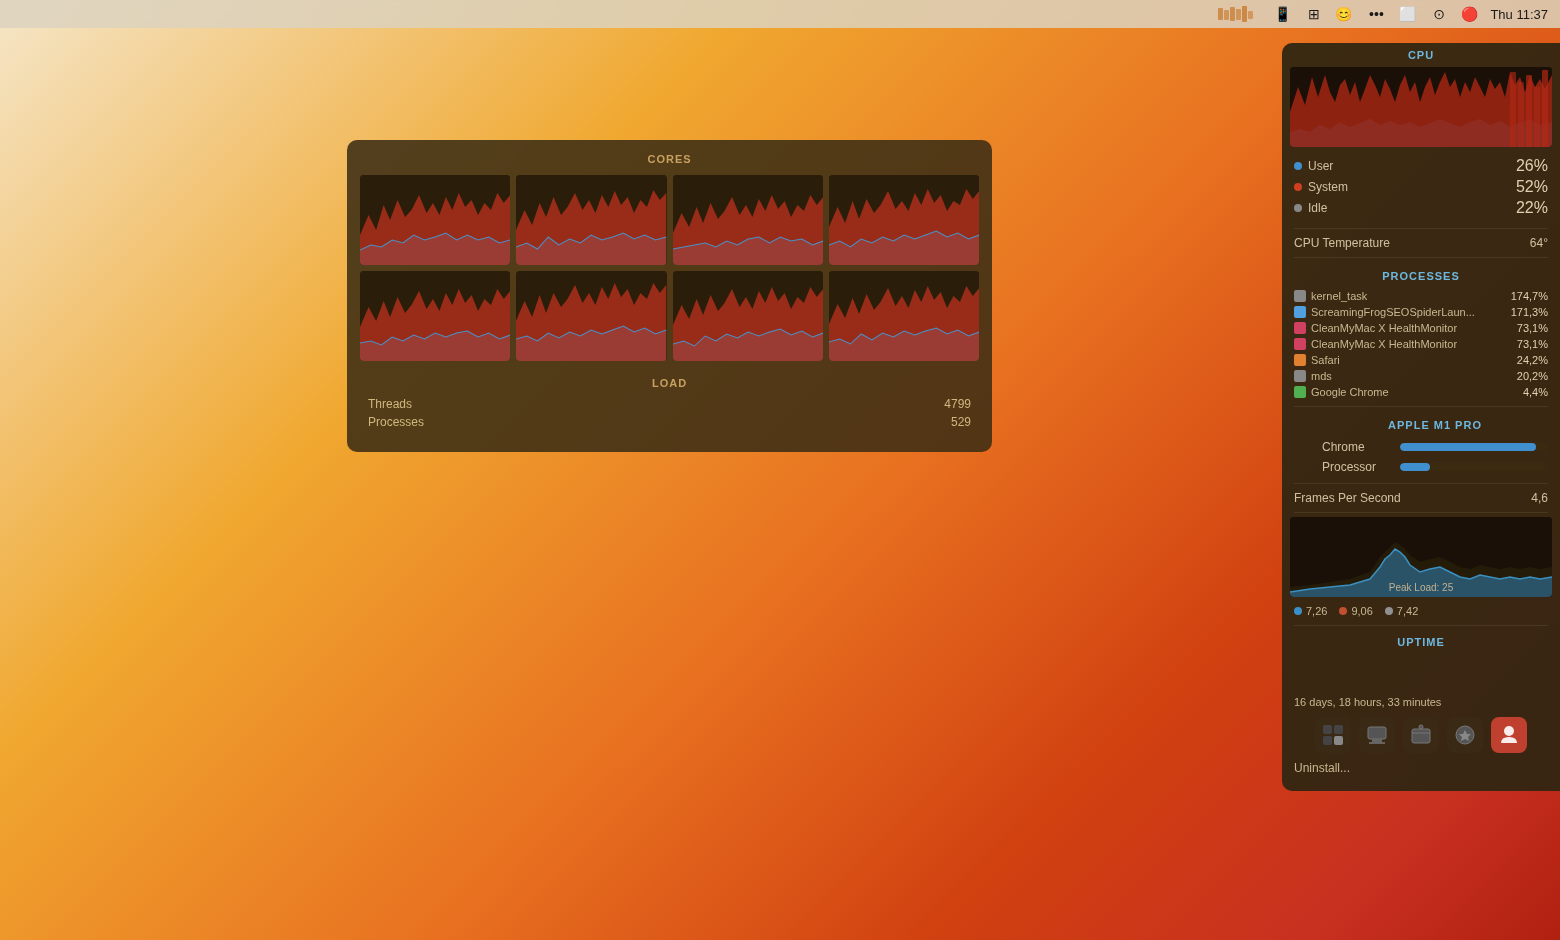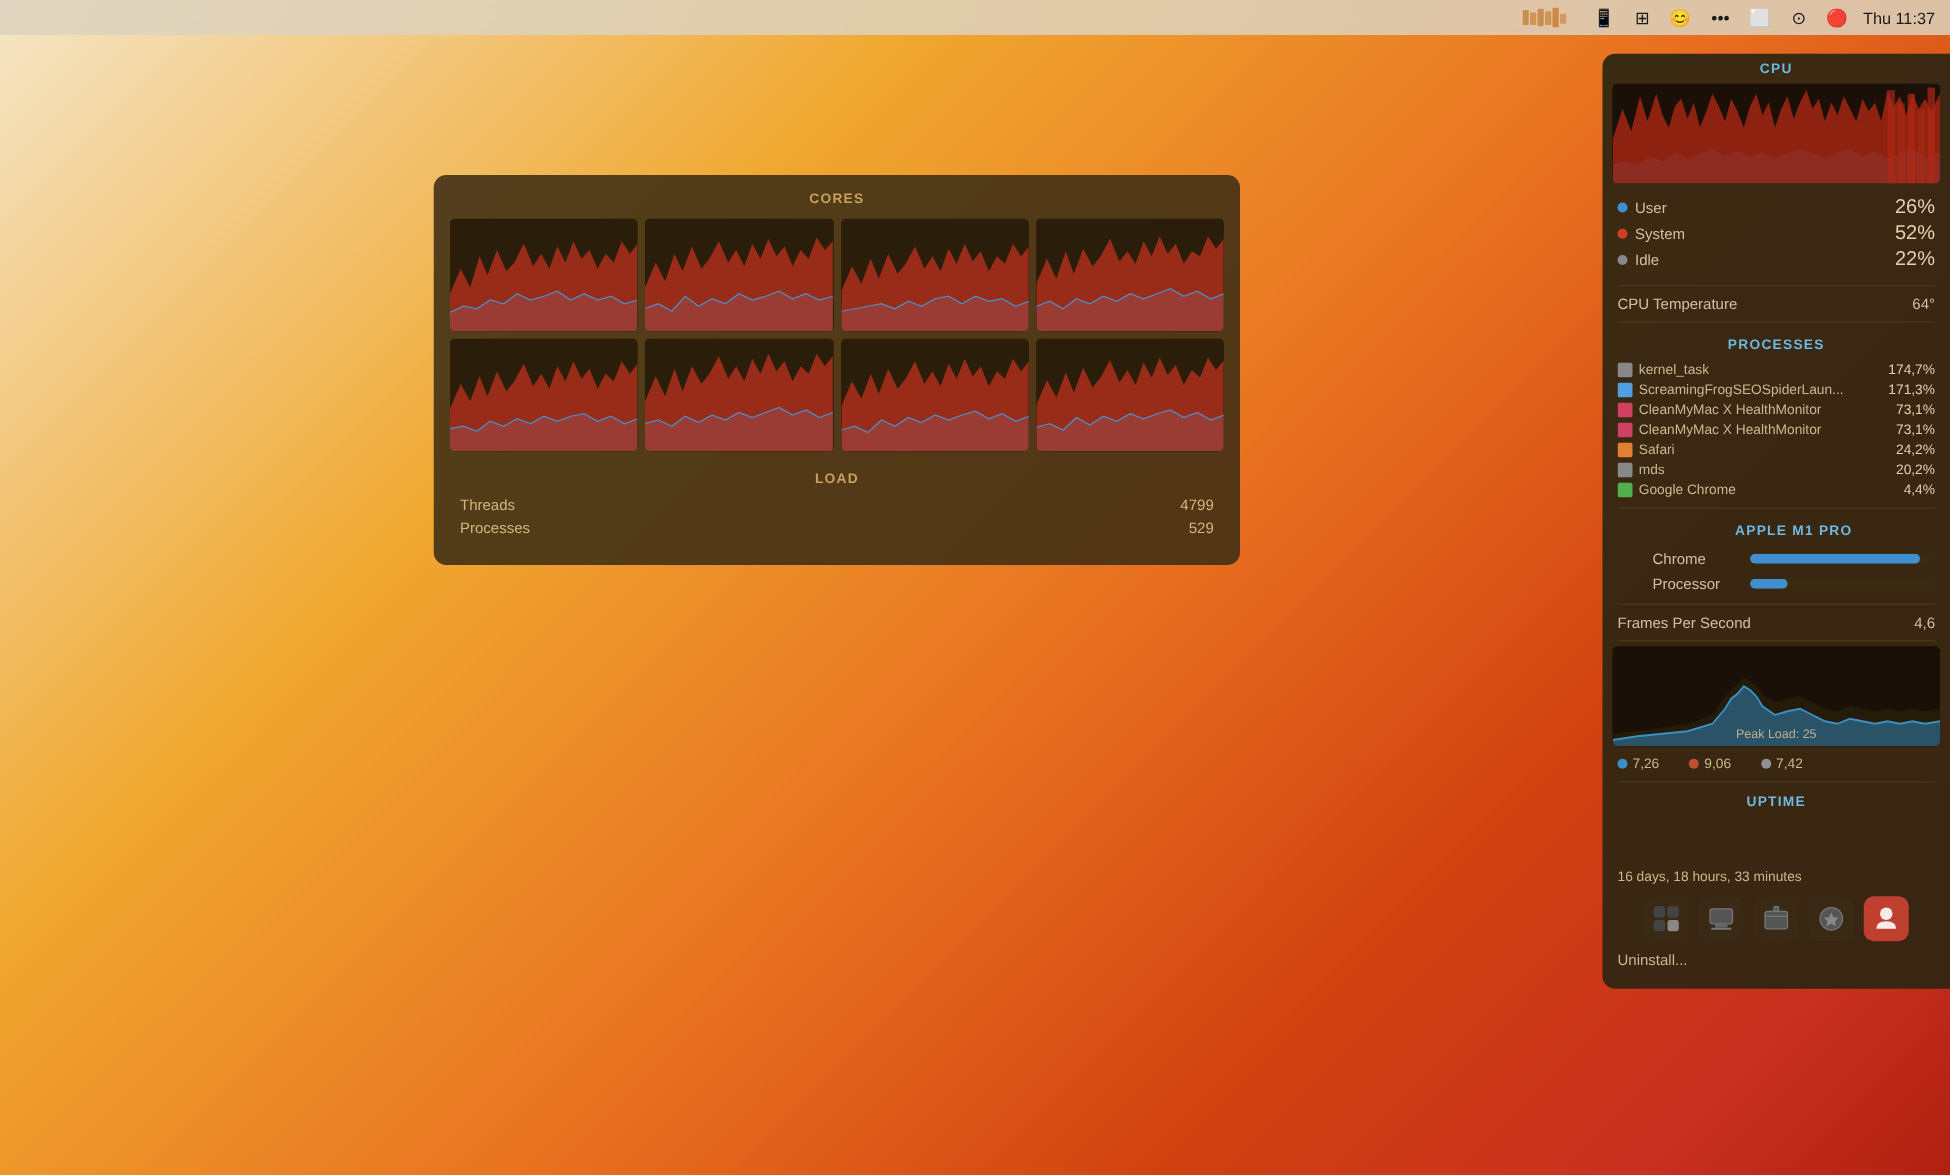--- a/index.html
+++ b/index.html
@@ -261,21 +261,21 @@
       position: absolute;
       bottom: 4px;
       left: 50%;
       transform: translateX(-50%);
       font-size: 10px;
       color: #c0b090;
     }
 
     .load-legend {
       display: flex;
-      gap: 24px;
+      gap: 12px;
       padding: 4px 12px;
       font-size: 11px;
       color: #c8b890;
     }
     .legend-item {
       display: flex; align-items: center; gap: 4px;
     }
 
     
     .uptime-row {

